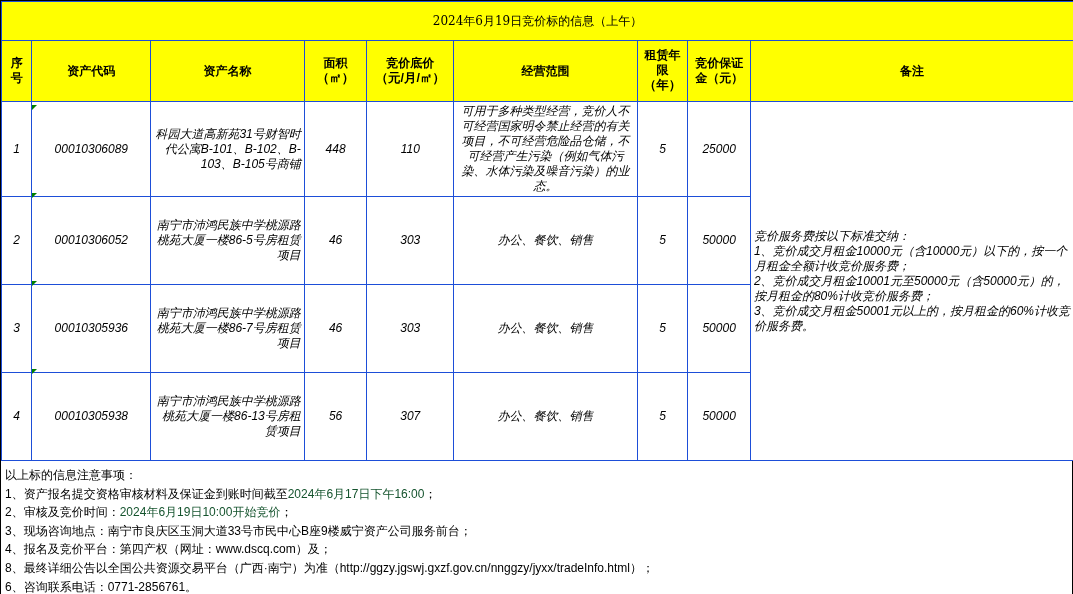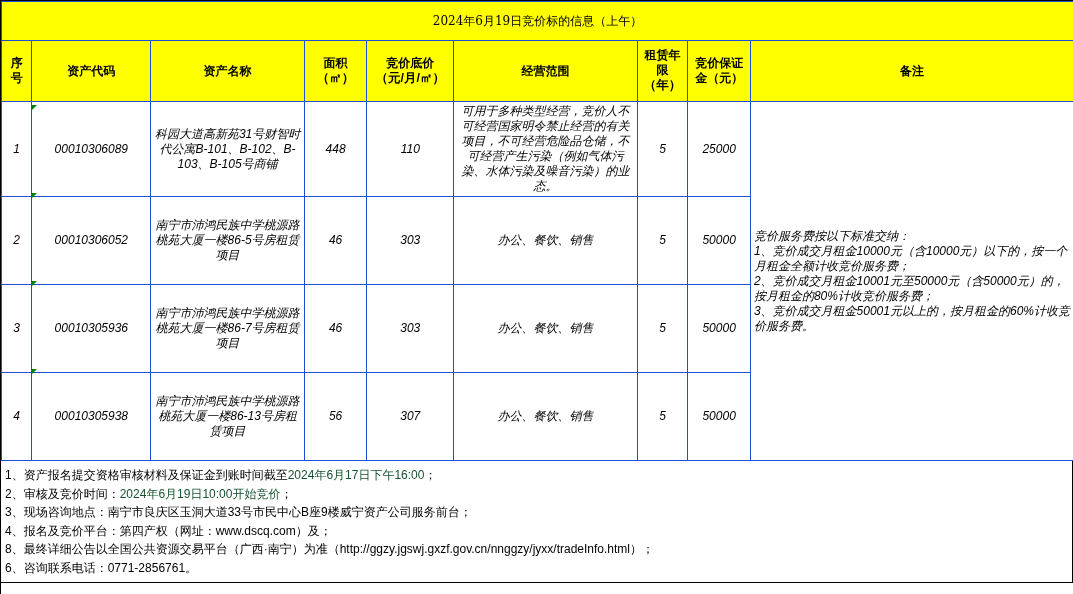--- a/index.html
+++ b/index.html
@@ -78,21 +78,21 @@
     font-size: 12px;
     line-height: 1.55;
     padding: 6px 4px;
   }
   .scope-cell {
     text-align: center;
     line-height: 1.45;
     font-size: 12px;
   }
   .name-cell {
-    text-align: center;
+    text-align: right;
     line-height: 1.5;
     font-size: 12px;
   }
   .notes {
     border-left: 0;
     border-right: 1px solid #000;
     border-bottom: 1px solid #000;
     border-top: 0;
     padding: 5px 6px 4px 4px;
     font-size: 12px;
@@ -183,20 +183,21 @@
         <td class="c">56</td>
         <td class="c">307</td>
         <td class="scope-cell">办公、餐饮、销售</td>
         <td class="c">5</td>
         <td class="c">50000</td>
       </tr>
     </tbody>
   </table>
 
   <div class="notes">
+    <div class="line">以上标的信息注意事项：</div>
     <div class="line"><span>1、资产报名提交资格审核材料及保证金到账时间截至</span><span class="red">2024年6月17日下午16:00</span><span>；</span></div>
     <div class="line"><span>2、审核及竞价时间：</span><span class="red">2024年6月19日10:00开始竞价</span><span>；</span></div>
     <div class="line"><span>3、现场咨询地点：南宁市良庆区玉洞大道33号市民中心B座9楼威宁资产公司服务前台；</span></div>
     <div class="line"><span>4、报名及竞价平台：第四产权（网址：www.dscq.com）及；</span></div>
     <div class="line"><span>8、最终详细公告以全国公共资源交易平台（广西·南宁）为准（http://ggzy.jgswj.gxzf.gov.cn/nnggzy/jyxx/tradeInfo.html）；</span></div>
     <div class="line"><span>6、咨询联系电话：0771-2856761。</span></div>
   </div>
 
   <span class="marker" style="left:31px; top:104px;"></span>
   <span class="marker" style="left:31px; top:192px;"></span>

